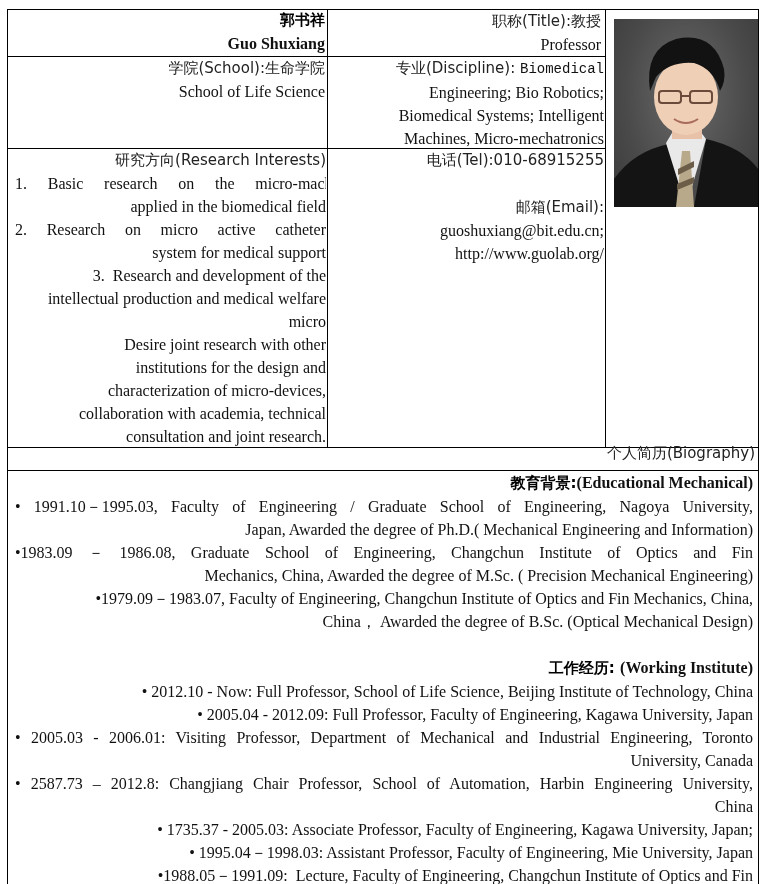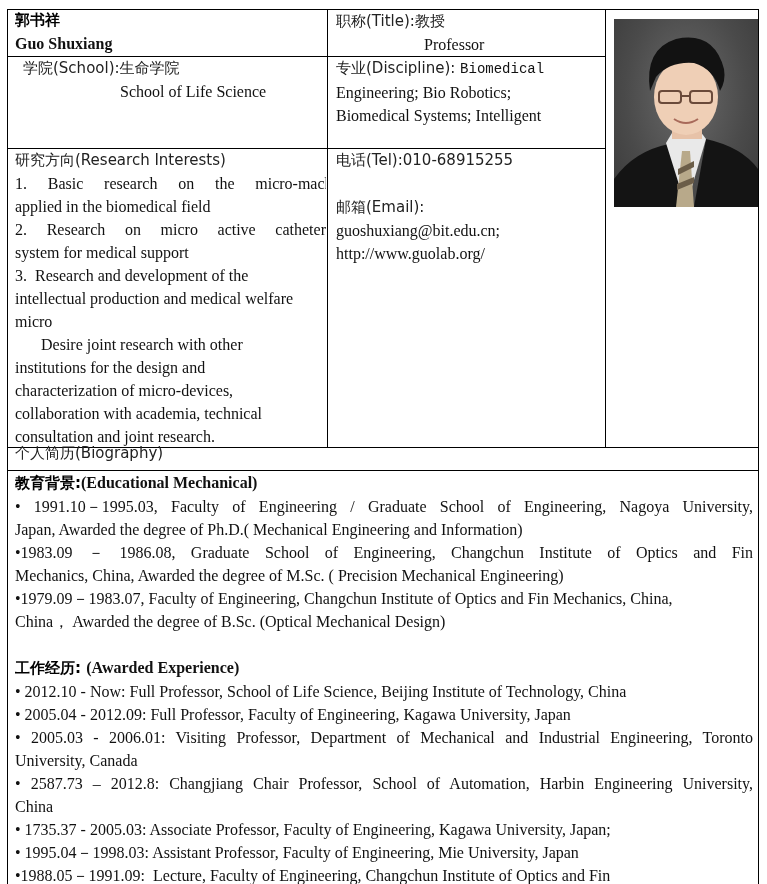--- a/index.html
+++ b/index.html
@@ -1,21 +1,21 @@
 <!DOCTYPE html>
 <html><head>
 <meta charset="utf-8">
 <style>
   html, body { margin: 0; padding: 0; background: #ffffff; }
   body { width: 767px; height: 884px; overflow: hidden; position: relative;
          font-family: "Liberation Serif", "DejaVu Serif", serif; color: #111; font-size: 16px; }
   .mono { font-family: "Liberation Mono", "DejaVu Sans Mono", monospace; font-size: 14px; }
   .cjk { font-family: "DejaVu Sans", sans-serif; font-size: 15px; color: #222; }
   .bold { font-weight: bold; }
-  .line { line-height: 23px; white-space: nowrap; }
+  .line { line-height: 23px; white-space: nowrap; text-align: right; }
   .just { text-align: justify; text-align-last: justify; white-space: normal; }
   .border { position: absolute; background: #000; }
   .cell { position: absolute; overflow: hidden; }
   .photo { position: absolute; left: 614px; top: 19px; width: 144px; height: 188px;
            background: radial-gradient(ellipse at 50% 40%, #6a6a6a 0%, #4a4a4a 60%, #3a3a3a 100%); overflow: hidden; }
 </style>
 </head>
 <body>
 
 <div class="border" style="left:7px;top:9px;width:752px;height:1px;"></div>
@@ -31,29 +31,30 @@
 <div class="cell" style="left:15px;top:9px;width:310px;">
   <div class="line bold cjk" style="font-weight:bold;color:#000;">郭书祥</div>
   <div class="line bold">Guo Shuxiang</div>
 </div>
 
 <div class="cell" style="left:336px;top:9px;width:265px;">
   <div class="line"><span class="cjk">职称(Title):教授</span></div>
   <div class="line" style="padding-left:88px;">Professor</div>
 </div>
 
-<div class="cell" style="left:15px;top:56px;width:310px;margin-left:8px;">
+<div class="cell" style="left:15px;top:56px;width:310px;">
   <div class="line"><span class="cjk">学院(School):生命学院</span></div>
   <div class="line" style="padding-left:97px;">School of Life Science</div>
 </div>
 
 <div class="cell" style="left:336px;top:56px;width:268px;">
   <div class="line"><span class="cjk">专业(Discipline): </span><span class="mono">Biomedical</span></div>
   <div class="line">Engineering; Bio Robotics;</div>
   <div class="line">Biomedical Systems; Intelligent</div>
+  <div class="line">Machines, Micro-mechatronics</div>
 </div>
 
 <div class="cell" style="left:15px;top:148px;width:311px;">
   <div class="line"><span class="cjk">研究方向(Research Interests)</span></div>
   <div class="line just" style="width:330px;">1. Basic research on the micro-machin</div>
   <div class="line">applied in the biomedical field</div>
   <div class="line just">2. Research on micro active catheter</div>
   <div class="line">system for medical support</div>
   <div class="line" style="white-space:pre;">3.  Research and development of the</div>
   <div class="line">intellectual production and medical welfare</div>
@@ -104,21 +105,21 @@
 
 <div class="cell" style="left:15px;top:471px;width:738px;">
   <div class="line bold"><span class="cjk" style="font-weight:bold;color:#000;">教育背景:</span><span>(Educational Mechanical)</span></div>
   <div class="line just">• 1991.10－1995.03, Faculty of Engineering / Graduate School of Engineering, Nagoya University,</div>
   <div class="line">Japan, Awarded the degree of Ph.D.( Mechanical Engineering and Information)</div>
   <div class="line just">•1983.09 － 1986.08, Graduate School of Engineering, Changchun Institute of Optics and Fin</div>
   <div class="line">Mechanics, China, Awarded the degree of M.Sc. ( Precision Mechanical Engineering)</div>
   <div class="line">•1979.09－1983.07, Faculty of Engineering, Changchun Institute of Optics and Fin Mechanics, China,</div>
   <div class="line">China， Awarded the degree of B.Sc. (Optical Mechanical Design)</div>
   <div class="line">&nbsp;</div>
-  <div class="line bold"><span class="cjk" style="font-weight:bold;color:#000;">工作经历: </span><span>(Awarded Experience)</span></div>
+  <div class="line bold"><span class="cjk" style="font-weight:bold;color:#000;">工作经历: </span><span>(Working Institute)</span></div>
   <div class="line">• 2012.10 - Now: Full Professor, School of Life Science, Beijing Institute of Technology, China</div>
   <div class="line">• 2005.04 - 2012.09: Full Professor, Faculty of Engineering, Kagawa University, Japan</div>
   <div class="line just">• 2005.03 - 2006.01: Visiting Professor, Department of Mechanical and Industrial Engineering, Toronto</div>
   <div class="line">University, Canada</div>
   <div class="line just">• 2587.73 – 2012.8: Changjiang Chair Professor, School of Automation, Harbin Engineering University,</div>
   <div class="line">China</div>
   <div class="line">• 1735.37 - 2005.03: Associate Professor, Faculty of Engineering, Kagawa University, Japan;</div>
   <div class="line">• 1995.04－1998.03: Assistant Professor, Faculty of Engineering, Mie University, Japan</div>
   <div class="line" style="white-space:pre;">•1988.05－1991.09:  Lecture, Faculty of Engineering, Changchun Institute of Optics and Fin</div>
 </div>

